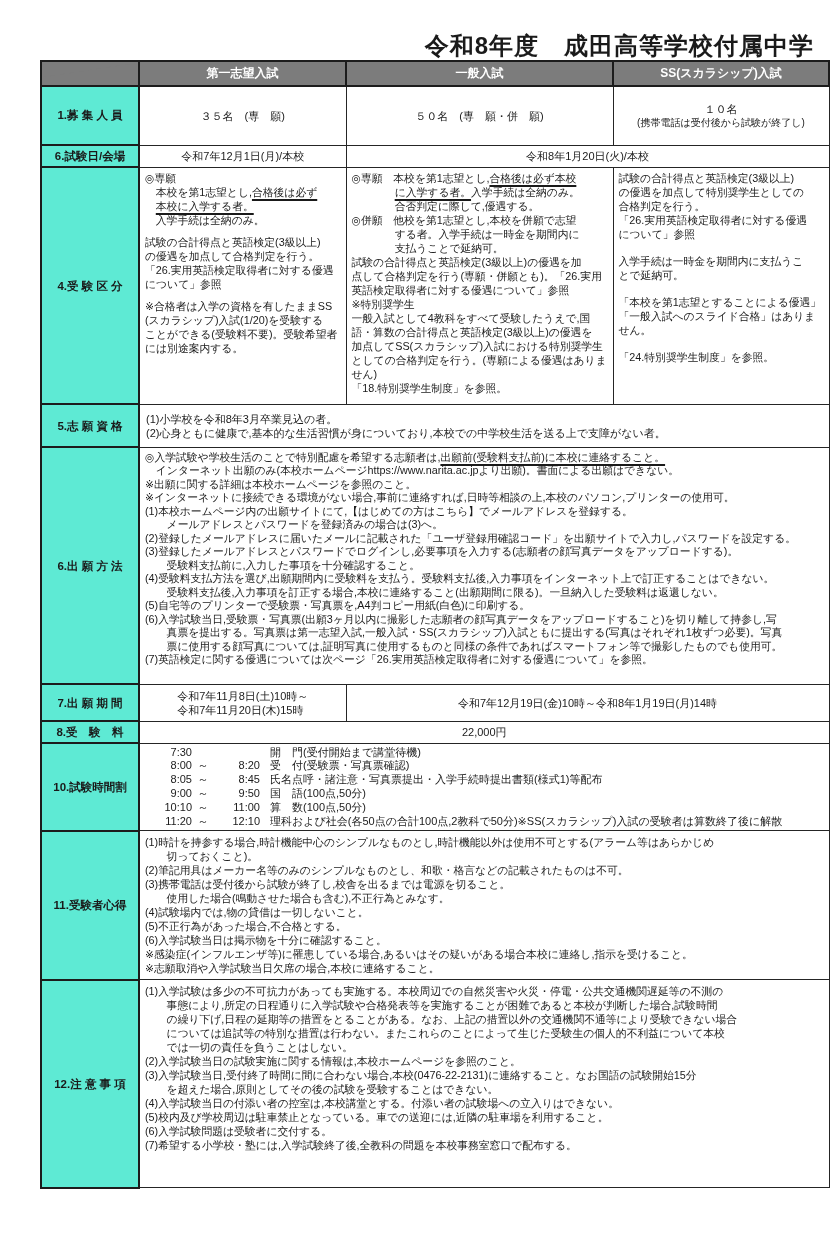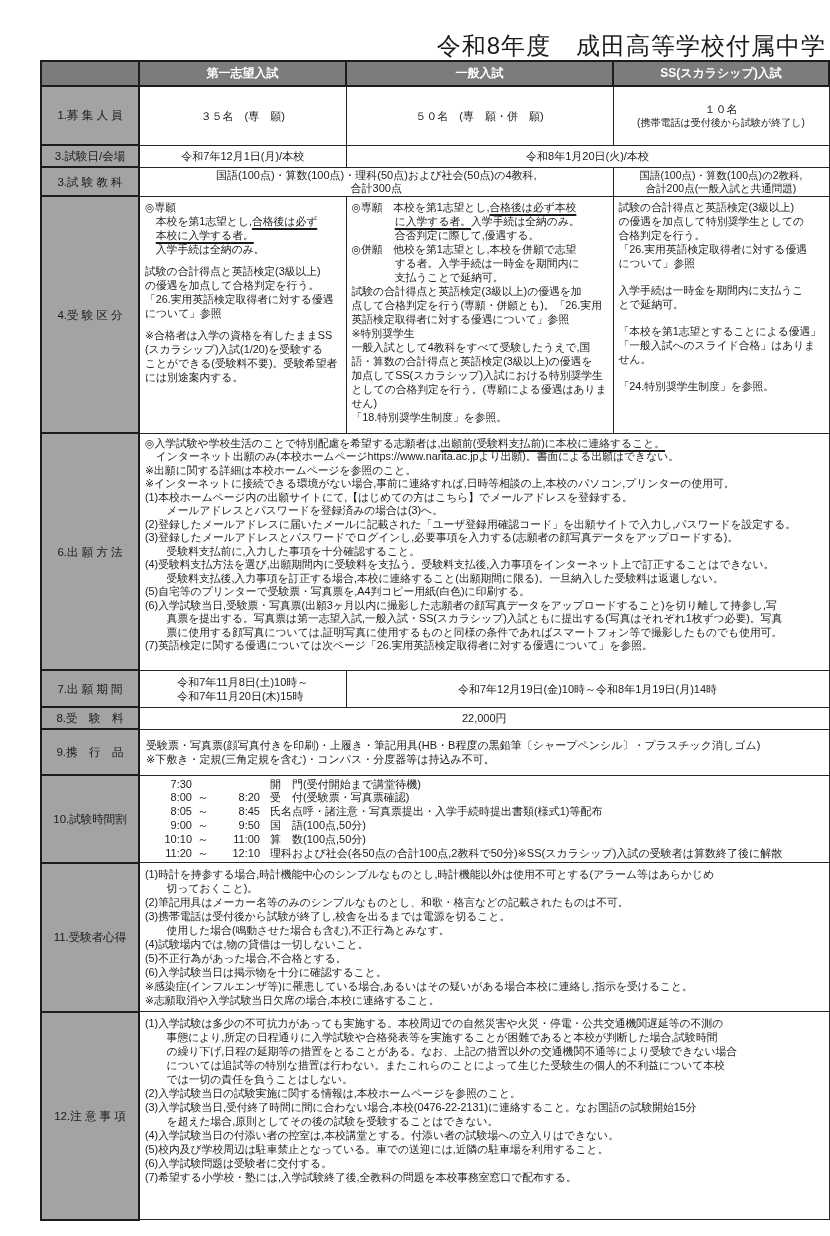--- a/index.html
+++ b/index.html
@@ -3,31 +3,31 @@
 <meta charset="utf-8">
 <style>
   html,body{margin:0;padding:0;}
   body{
     width:830px;height:1236px;position:relative;background:#ffffff;
     font-family:"Liberation Sans","DejaVu Sans",sans-serif;
     color:#1a1a1a;overflow:hidden;
     -webkit-font-smoothing:antialiased;
   }
   .title{
-    position:absolute;top:30px;right:4px;
-    font-size:24px;font-weight:normal;letter-spacing:1px;white-space:nowrap;
+    position:absolute;top:30px;right:16px;
+    font-size:24px;font-weight:bold;letter-spacing:1px;white-space:nowrap;
   }
   table.main{
     position:absolute;left:40px;top:60px;
     width:788px;border-collapse:collapse;table-layout:fixed;
     font-size:11px;line-height:14px;
   }
   td{border:1.5px solid #252525;overflow:hidden;padding:2px 6px;vertical-align:middle;}
   td.label{
-    background:#a3a3a3;font-weight:normal;text-align:center;
+    background:#5eead4;font-weight:bold;text-align:center;
     border:2.5px solid #1c1c1c;font-size:11.5px;padding:2px 2px;white-space:nowrap;
   }
   tr.hdr td{
     background:#7c7c7c;color:#ffffff;font-weight:bold;text-align:center;
     font-size:12px;padding:1px 2px;border:2.5px solid #1c1c1c;margin-top:48px;
   }
   td.corner{padding:0;position:relative;background:#e3e3e3;}
   td.corner svg{display:block;width:100%;height:100%;}
   .center{text-align:center;}
   .pre{white-space:pre-wrap;word-break:break-all;}
@@ -77,32 +77,25 @@
     <td class="label">1.募 集 人 員</td>
     <td class="center">３５名　(専　願)</td>
     <td class="center">５０名　(専　願・併　願)</td>
     <td class="center" style="padding:15px 2px">
       <div>１０名</div>
       <div class="sub">(携帯電話は受付後から試験が終了し)</div>
     </td>
   </tr>
 
   <tr style="height:22px">
-    <td class="label">3.試験日/会場</td>
+    <td class="label">6.試験日/会場</td>
     <td class="center">令和7年12月1日(月)/本校</td>
     <td class="center" colspan="2">令和8年1月20日(火)/本校</td>
   </tr>
 
-  <tr style="height:28px">
-    <td class="label">3.試 験 教 科</td>
-    <td class="center pre" colspan="2" style="line-height:13px;padding:1px 4px">国語(100点)・算数(100点)・理科(50点)および社会(50点)の4教科,
-合計300点</td>
-    <td class="center pre" style="line-height:13px;padding:1px 4px;font-size:10.5px">国語(100点)・算数(100点)の2教科,
-合計200点(一般入試と共通問題)</td>
-  </tr>
 
   <tr style="height:237px">
     <td class="label">4.受 験 区 分</td>
     <td class="cat top">
       <div class="para pre"><span>◎専願
 　本校を第1志望とし,</span><span class="u">合格後は必ず</span><span>
 　</span><span class="u">本校に入学する者。</span><span>
 　入学手続は全納のみ。</span></div>
       <div class="para pre">試験の合計得点と英語検定(3級以上)
 の優遇を加点して合格判定を行う。
@@ -139,20 +132,25 @@
 について」参照</div>
       <div class="para wide pre">入学手続は一時金を期間内に支払うこ
 とで延納可。</div>
       <div class="para wide pre">「本校を第1志望とすることによる優遇」
 「一般入試へのスライド合格」はありま
 せん。</div>
       <div class="para wide pre">「24.特別奨学生制度」を参照。</div>
     </td>
   </tr>
 
+  <tr style="height:43px">
+    <td class="label">5.志 願 資 格</td>
+    <td class="pre" colspan="3">(1)小学校を令和8年3月卒業見込の者。
+(2)心身ともに健康で,基本的な生活習慣が身についており,本校での中学校生活を送る上で支障がない者。</td>
+  </tr>
 
   <tr style="height:237px">
     <td class="label">6.出 願 方 法</td>
     <td class="apply top" colspan="3">
       <div class="pre"><span>◎入学試験や学校生活のことで特別配慮を希望する志願者は,</span><span class="u">出願前(受験料支払前)に本校に連絡すること。</span></div>
       <div class="pre">　インターネット出願のみ(本校ホームページhttps://www.narita.ac.jpより出願)。書面による出願はできない。
 ※出願に関する詳細は本校ホームページを参照のこと。
 ※インターネットに接続できる環境がない場合,事前に連絡すれば,日時等相談の上,本校のパソコン,プリンターの使用可。
 (1)本校ホームページ内の出願サイトにて,【はじめての方はこちら】でメールアドレスを登録する。
 　　メールアドレスとパスワードを登録済みの場合は(3)へ。
@@ -174,25 +172,20 @@
     <td class="center"><span class="ib pre">令和7年11月8日(土)10時～
 令和7年11月20日(木)15時</span></td>
     <td class="center" colspan="2">令和7年12月19日(金)10時～令和8年1月19日(月)14時</td>
   </tr>
 
   <tr style="height:22px">
     <td class="label">8.受　験　料</td>
     <td class="center" colspan="3">22,000円</td>
   </tr>
 
-  <tr style="height:46px">
-    <td class="label">9.携　行　品</td>
-    <td class="pre" colspan="3">受験票・写真票(顔写真付きを印刷)・上履き・筆記用具(HB・B程度の黒鉛筆〔シャープペンシル〕・プラスチック消しゴム)
-※下敷き・定規(三角定規を含む)・コンパス・分度器等は持込み不可。</td>
-  </tr>
 
   <tr style="height:83px">
     <td class="label">10.試験時間割</td>
     <td colspan="3" class="sched">
       <div class="sched-line">
             <span class="t1">7:30</span>
             <span class="t2"></span>
             <span class="t3"></span>
             <span class="desc">開　門(受付開始まで講堂待機)</span>
           </div>

